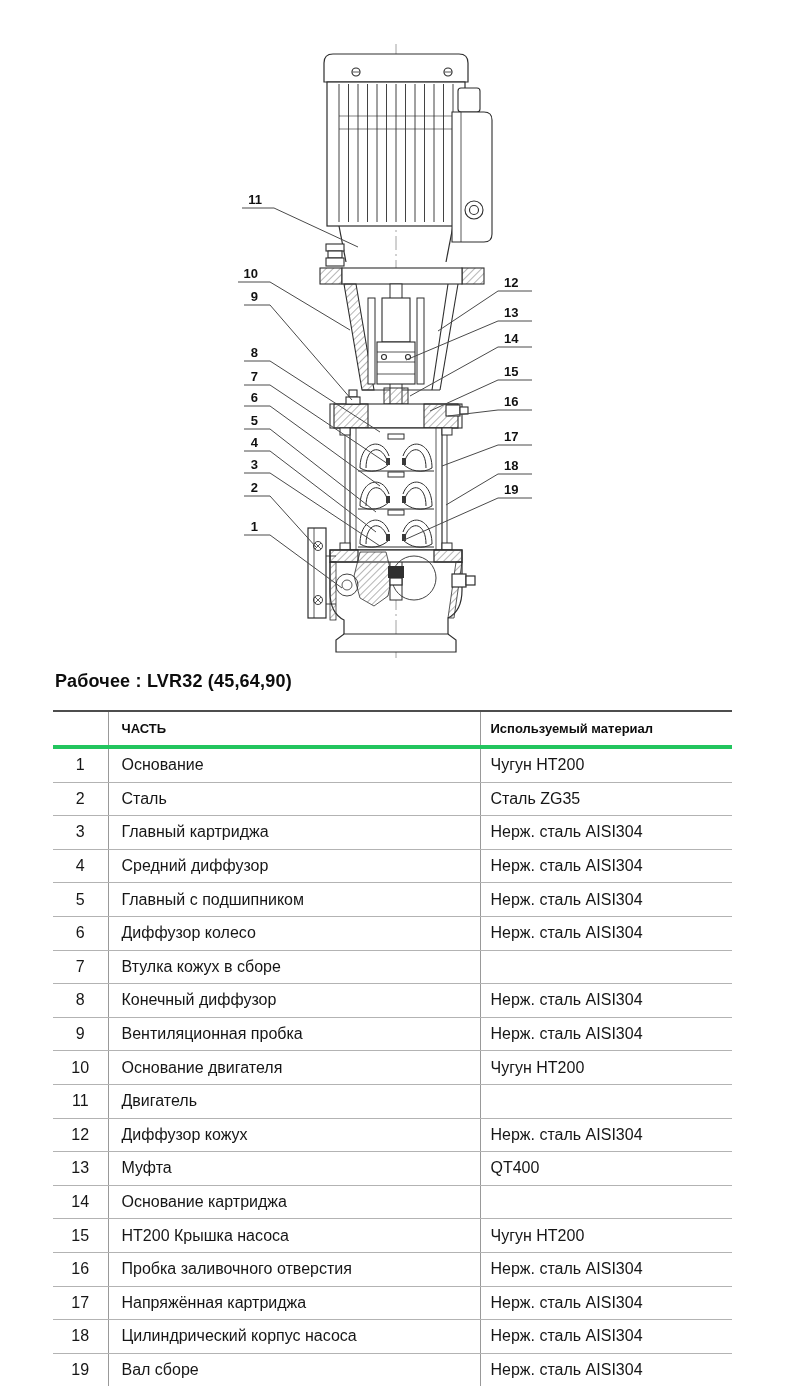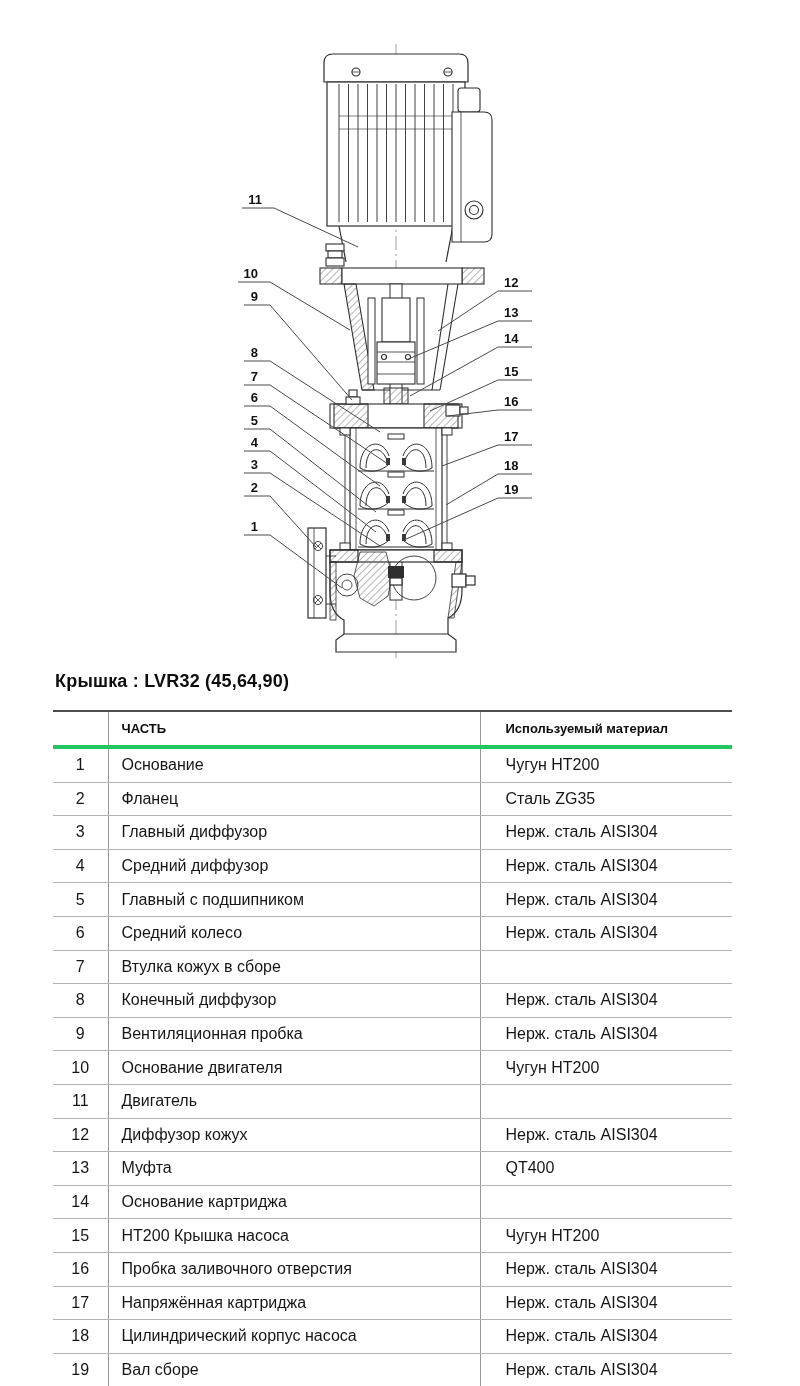--- a/index.html
+++ b/index.html
@@ -9,21 +9,21 @@
   .model-title{position:absolute;top:671px;left:55px;font-size:18px;font-weight:bold;color:#0d0d0d;letter-spacing:0.2px;}
   table.parts{position:absolute;top:710px;left:53px;width:679px;border-collapse:collapse;table-layout:fixed;
     border-top:2px solid #4d4d4d;font-size:16px;}
   table.parts col.c-num{width:55px;}
   table.parts col.c-part{width:372px;}
   table.parts col.c-mat{width:252px;}
   table.parts th{font-weight:bold;text-align:left;height:31px;border-bottom:4px solid #22c55e;color:#0d0d0d;font-size:13px;}
   table.parts td{height:30.6px;border-bottom:1px solid #b3b3b3;vertical-align:middle;}
   table.parts th:first-child,table.parts td:first-child{text-align:center;border-right:1px solid #999;}
   table.parts th:nth-child(2),table.parts td:nth-child(2){padding-left:13px;border-right:1px solid #999;}
-  table.parts th:nth-child(3),table.parts td:nth-child(3){padding-left:25px;}
+  table.parts th:nth-child(3),table.parts td:nth-child(3){padding-left:10px;}
 </style>
 </head>
 <body>
 
 <div class="diagram-wrap">
 <svg width="800" height="665" viewBox="0 0 800 665">
   <defs>
     <pattern id="h" patternUnits="userSpaceOnUse" width="5" height="5" patternTransform="rotate(45)">
       <line x1="0" y1="0" x2="0" y2="5" stroke="#767676" stroke-width="1.1"></line>
     </pattern>
@@ -207,21 +207,21 @@
     <text class="callout" x="504" y="343">14</text>
     <text class="callout" x="504" y="376">15</text>
     <text class="callout" x="504" y="406">16</text>
     <text class="callout" x="504" y="441">17</text>
     <text class="callout" x="504" y="470">18</text>
     <text class="callout" x="504" y="494">19</text>
   </g>
 </svg>
 </div>
 
-<div class="model-title">Крышка : LVR32 (45,64,90)</div>
+<div class="model-title">Рабочее : LVR32 (45,64,90)</div>
 
 <table class="parts">
   <colgroup>
       <col class="c-num">
       <col class="c-part">
       <col class="c-mat">
     </colgroup>
   <thead>
     <tr>
       <th></th>
@@ -230,41 +230,41 @@
     </tr>
   </thead>
   <tbody>
     <tr>
         <td>1</td>
         <td>Основание</td>
         <td>Чугун HT200</td>
       </tr>
     <tr>
         <td>2</td>
-        <td>Фланец</td>
+        <td>Сталь</td>
         <td>Сталь ZG35</td>
       </tr>
     <tr>
         <td>3</td>
-        <td>Главный диффузор</td>
+        <td>Главный картриджа</td>
         <td>Нерж. сталь AISI304</td>
       </tr>
     <tr>
         <td>4</td>
         <td>Средний диффузор</td>
         <td>Нерж. сталь AISI304</td>
       </tr>
     <tr>
         <td>5</td>
         <td>Главный с подшипником</td>
         <td>Нерж. сталь AISI304</td>
       </tr>
     <tr>
         <td>6</td>
-        <td>Средний колесо</td>
+        <td>Диффузор колесо</td>
         <td>Нерж. сталь AISI304</td>
       </tr>
     <tr>
         <td>7</td>
         <td>Втулка кожух в сборе</td>
         <td></td>
       </tr>
     <tr>
         <td>8</td>
         <td>Конечный диффузор</td>

